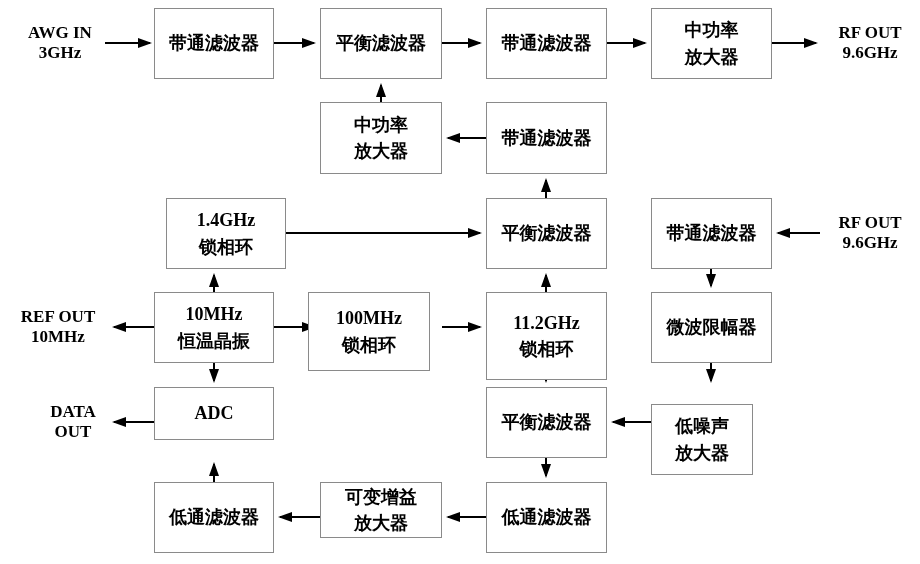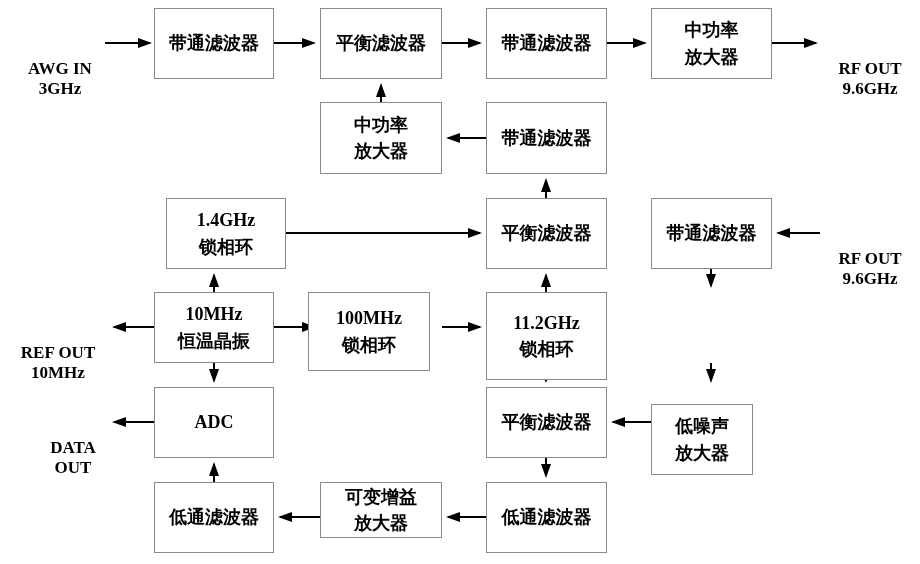--- a/index.html
+++ b/index.html
@@ -3,21 +3,21 @@
 <meta charset="utf-8">
 <style>
   html,body{margin:0;padding:0;background:#ffffff;}
   #canvas{position:relative;width:920px;height:564px;background:#ffffff;overflow:hidden;
           font-family:"Liberation Serif","DejaVu Serif",serif;}
   #arrows{position:absolute;left:0;top:0;width:920px;height:564px;pointer-events:none;}
   .node{position:absolute;box-sizing:border-box;border:1.5px solid #8a8a8a;background:#ffffff;
         display:flex;flex-direction:column;align-items:center;justify-content:center;
         font-weight:bold;font-size:18px;color:#000000;line-height:1.45;text-align:center;}
   .io-label{position:absolute;display:flex;flex-direction:column;align-items:center;justify-content:center;
-        font-weight:bold;font-size:17px;color:#000000;line-height:1.15;text-align:center;margin-top:36px;}
+        font-weight:bold;font-size:17px;color:#000000;line-height:1.15;text-align:center;}
   .node span,.io-label span{display:block;white-space:nowrap;}
 </style>
 </head>
 <body>
 
 <div id="canvas">
 
   <svg id="arrows" viewBox="0 0 920 564" xmlns="http://www.w3.org/2000/svg">
     <defs>
       <marker id="ah" markerWidth="7" markerHeight="5" refX="6" refY="2.5" orient="auto" markerUnits="strokeWidth">
@@ -98,22 +98,25 @@
     <span>恒温晶振</span>
   </div>
   <div class="node" style="left:308px;top:292px;width:122px;height:79px">
     <span>100MHz</span>
     <span>锁相环</span>
   </div>
   <div class="node" style="left:486px;top:292px;width:121px;height:88px">
     <span>11.2GHz</span>
     <span>锁相环</span>
   </div>
+  <div class="node" style="left:651px;top:292px;width:121px;height:71px">
+    <span>微波限幅器</span>
+  </div>
 
-  <div class="node" style="left:154px;top:387px;width:120px;height:71px">
+  <div class="node" style="left:154px;top:387px;width:120px;height:53px">
     <span>ADC</span>
   </div>
   <div class="node" style="left:486px;top:387px;width:121px;height:71px">
     <span>平衡滤波器</span>
   </div>
   <div class="node" style="left:651px;top:404px;width:102px;height:71px">
     <span>低噪声</span>
     <span>放大器</span>
   </div>
 

